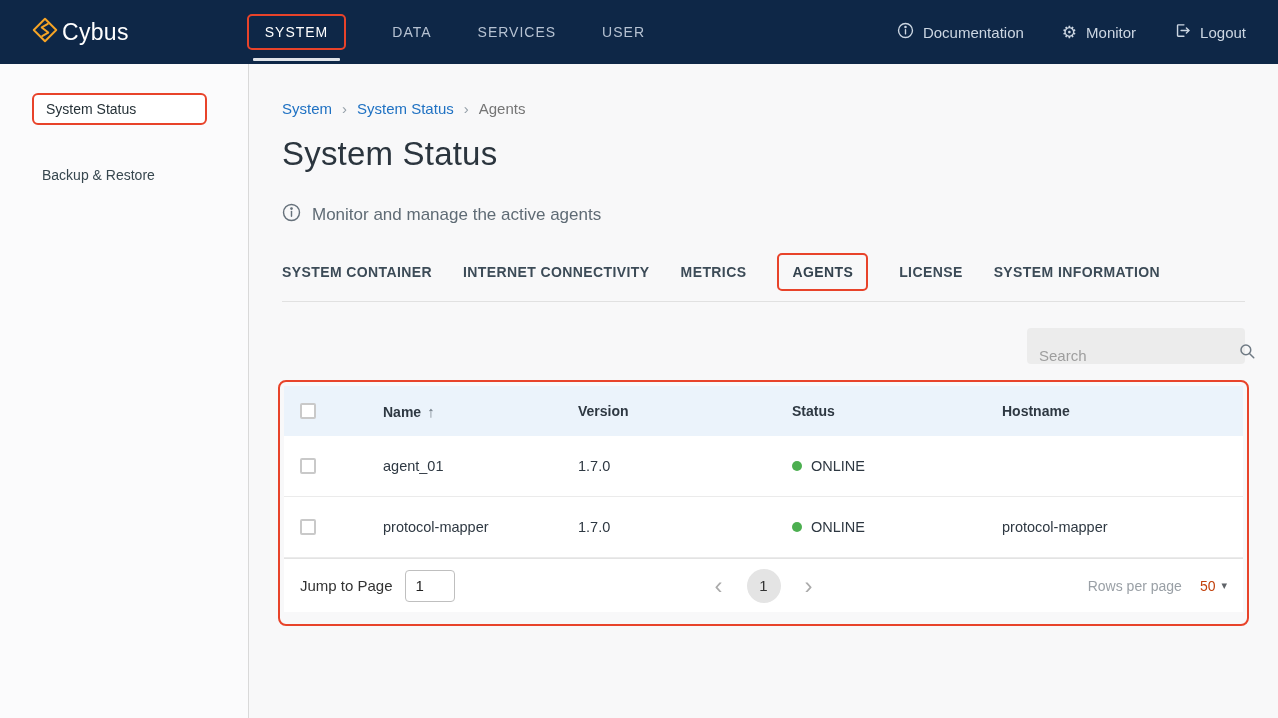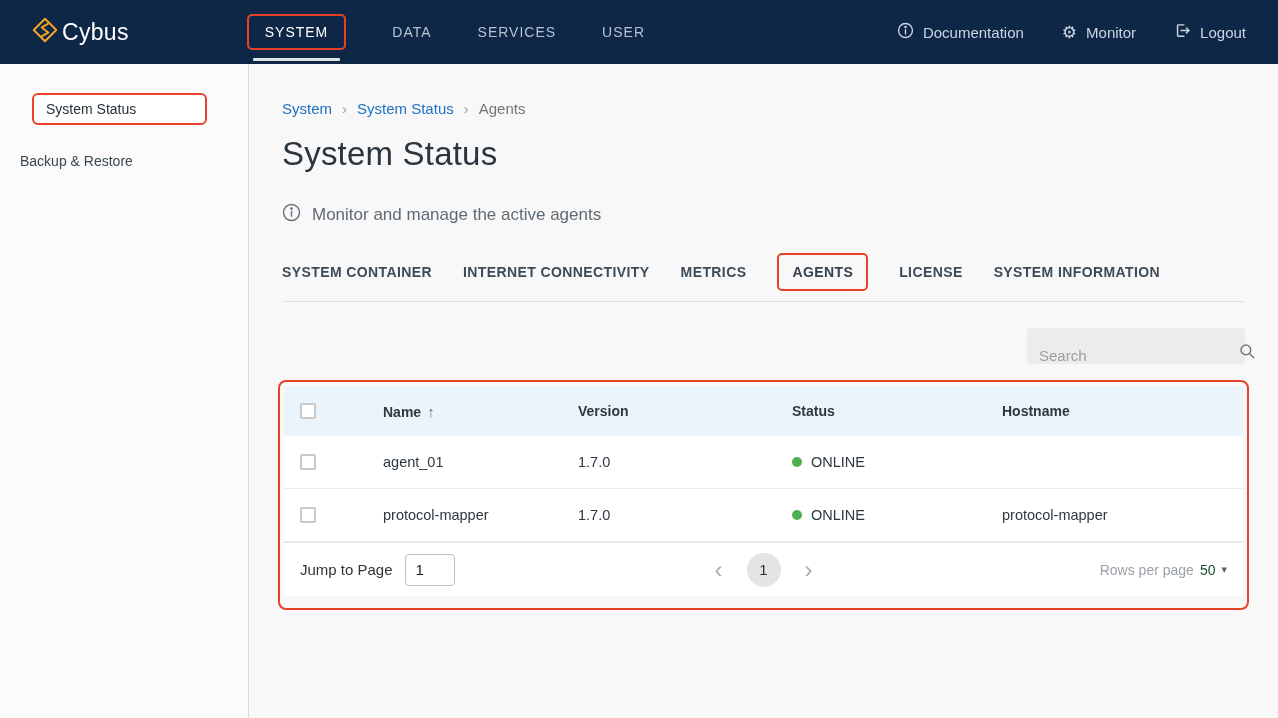--- a/index.html
+++ b/index.html
@@ -18,21 +18,21 @@
   .nav-right { margin-left:auto; display:flex; align-items:center; gap:38px; }
   .nav-link { display:flex; align-items:center; gap:9px; color:#ccd6e2; font-size:15px; cursor:pointer; }
   .gear-glyph { font-size:17px; line-height:1; }
 
   
   .sidebar { position:absolute; top:64px; left:0; bottom:0; width:249px; background:#fbfbfc;
              border-right:1px solid #d9d9d9; padding-top:29px; }
   .side-item { font-size:14px; color:#37474f; cursor:pointer; }
   .side-item.active { margin:0 32px; width:175px; height:32px; background:#ffffff; color:#263238;
                       border:2px solid #e8432a; border-radius:6px; display:flex; align-items:center; padding:0 12px; }
-  .side-item.plain { margin-top:28px; padding-left:20px; }
+  .side-item.plain { margin-top:42px; padding-left:42px; }
 
   
   .main { position:absolute; left:249px; top:64px; right:0; bottom:0; padding:36px 33px 0; background:#f8f8f9; }
 
   .crumbs { display:flex; align-items:center; gap:10px; font-size:15px; }
   .crumb-link { color:#2072c3; cursor:pointer; }
   .crumb-sep { color:#95a0a9; }
   .crumb-current { color:#757575; }
 
   .page-title { margin-top:18px; font-size:33px; font-weight:500; color:#2b353e; letter-spacing:.2px; }
@@ -48,38 +48,38 @@
   .search-box { width:218px; height:36px; background:#ececec; border-radius:4px;
                 display:flex; align-items:flex-end; padding:0 12px; }
   .search-input { flex:1; border:none; background:transparent; outline:none;
                   font-family:"Liberation Sans", sans-serif; font-size:15px; color:#333; }
   .search-input::placeholder { color:#9e9e9e; }
 
   
   .annot-table { margin:16px -4px 0; border:2px solid #e8432a; border-radius:8px; padding:4px 4px 12px; }
   .t-head, .t-row { display:grid; grid-template-columns:99px 195px 214px 210px 1fr; align-items:center; }
   .t-head { height:50px; background:#ebf3fb; font-size:14px; font-weight:700; color:#2e3842; }
-  .t-row { height:53px; background:#ffffff; border-bottom:1px solid #ebebeb; font-size:14.5px; color:#2e3842; cursor:pointer; }
+  .t-row { height:61px; background:#ffffff; border-bottom:1px solid #ebebeb; font-size:14.5px; color:#2e3842; cursor:pointer; }
   .cellcheck { padding-left:16px; }
   .checkbox { width:16px; height:16px; border:2px solid #c9c9c9; border-radius:2px; background:#fff; cursor:pointer; }
   .sort-arrow { color:#6f7a84; font-weight:400; margin-left:6px; font-size:15px; }
   .status-cell { display:flex; align-items:center; gap:9px; }
   .dot { width:10px; height:10px; border-radius:50%; background:#4caf50; }
 
   .t-foot { height:54px; background:#ffffff; border-top:1px solid #e3e3e3;
             display:flex; align-items:center; padding:0 16px; }
   .foot-left { flex:1; display:flex; align-items:center; font-size:15px; color:#333; }
   .jump-input { width:50px; height:32px; margin-left:12px; border:1px solid #bfbfbf; border-radius:4px;
                 font-family:"Liberation Sans", sans-serif; font-size:15px; padding:0 10px; color:#222; }
   .pager { display:flex; align-items:center; gap:24px; }
   .chev { font-size:24px; color:#ababab; line-height:1; cursor:pointer; }
   .page-circle { width:34px; height:34px; border-radius:50%; background:#e4e4e4;
                  display:flex; align-items:center; justify-content:center; font-size:15px; color:#333; cursor:pointer; }
   .foot-right { flex:1; display:flex; justify-content:flex-end; align-items:center; font-size:14px; color:#9aa0a6; cursor:pointer; }
-  .rpp-value { color:#14532d; margin-left:6px; }
+  .rpp-value { color:#c2410c; margin-left:18px; }
   .rpp-caret { color:#5f6368; margin-left:6px; font-size:11px; }
 </style>
 </head>
 <body>
 
 <div class="screen">
 
   <header class="topbar">
     <div class="brand">
       <span>

